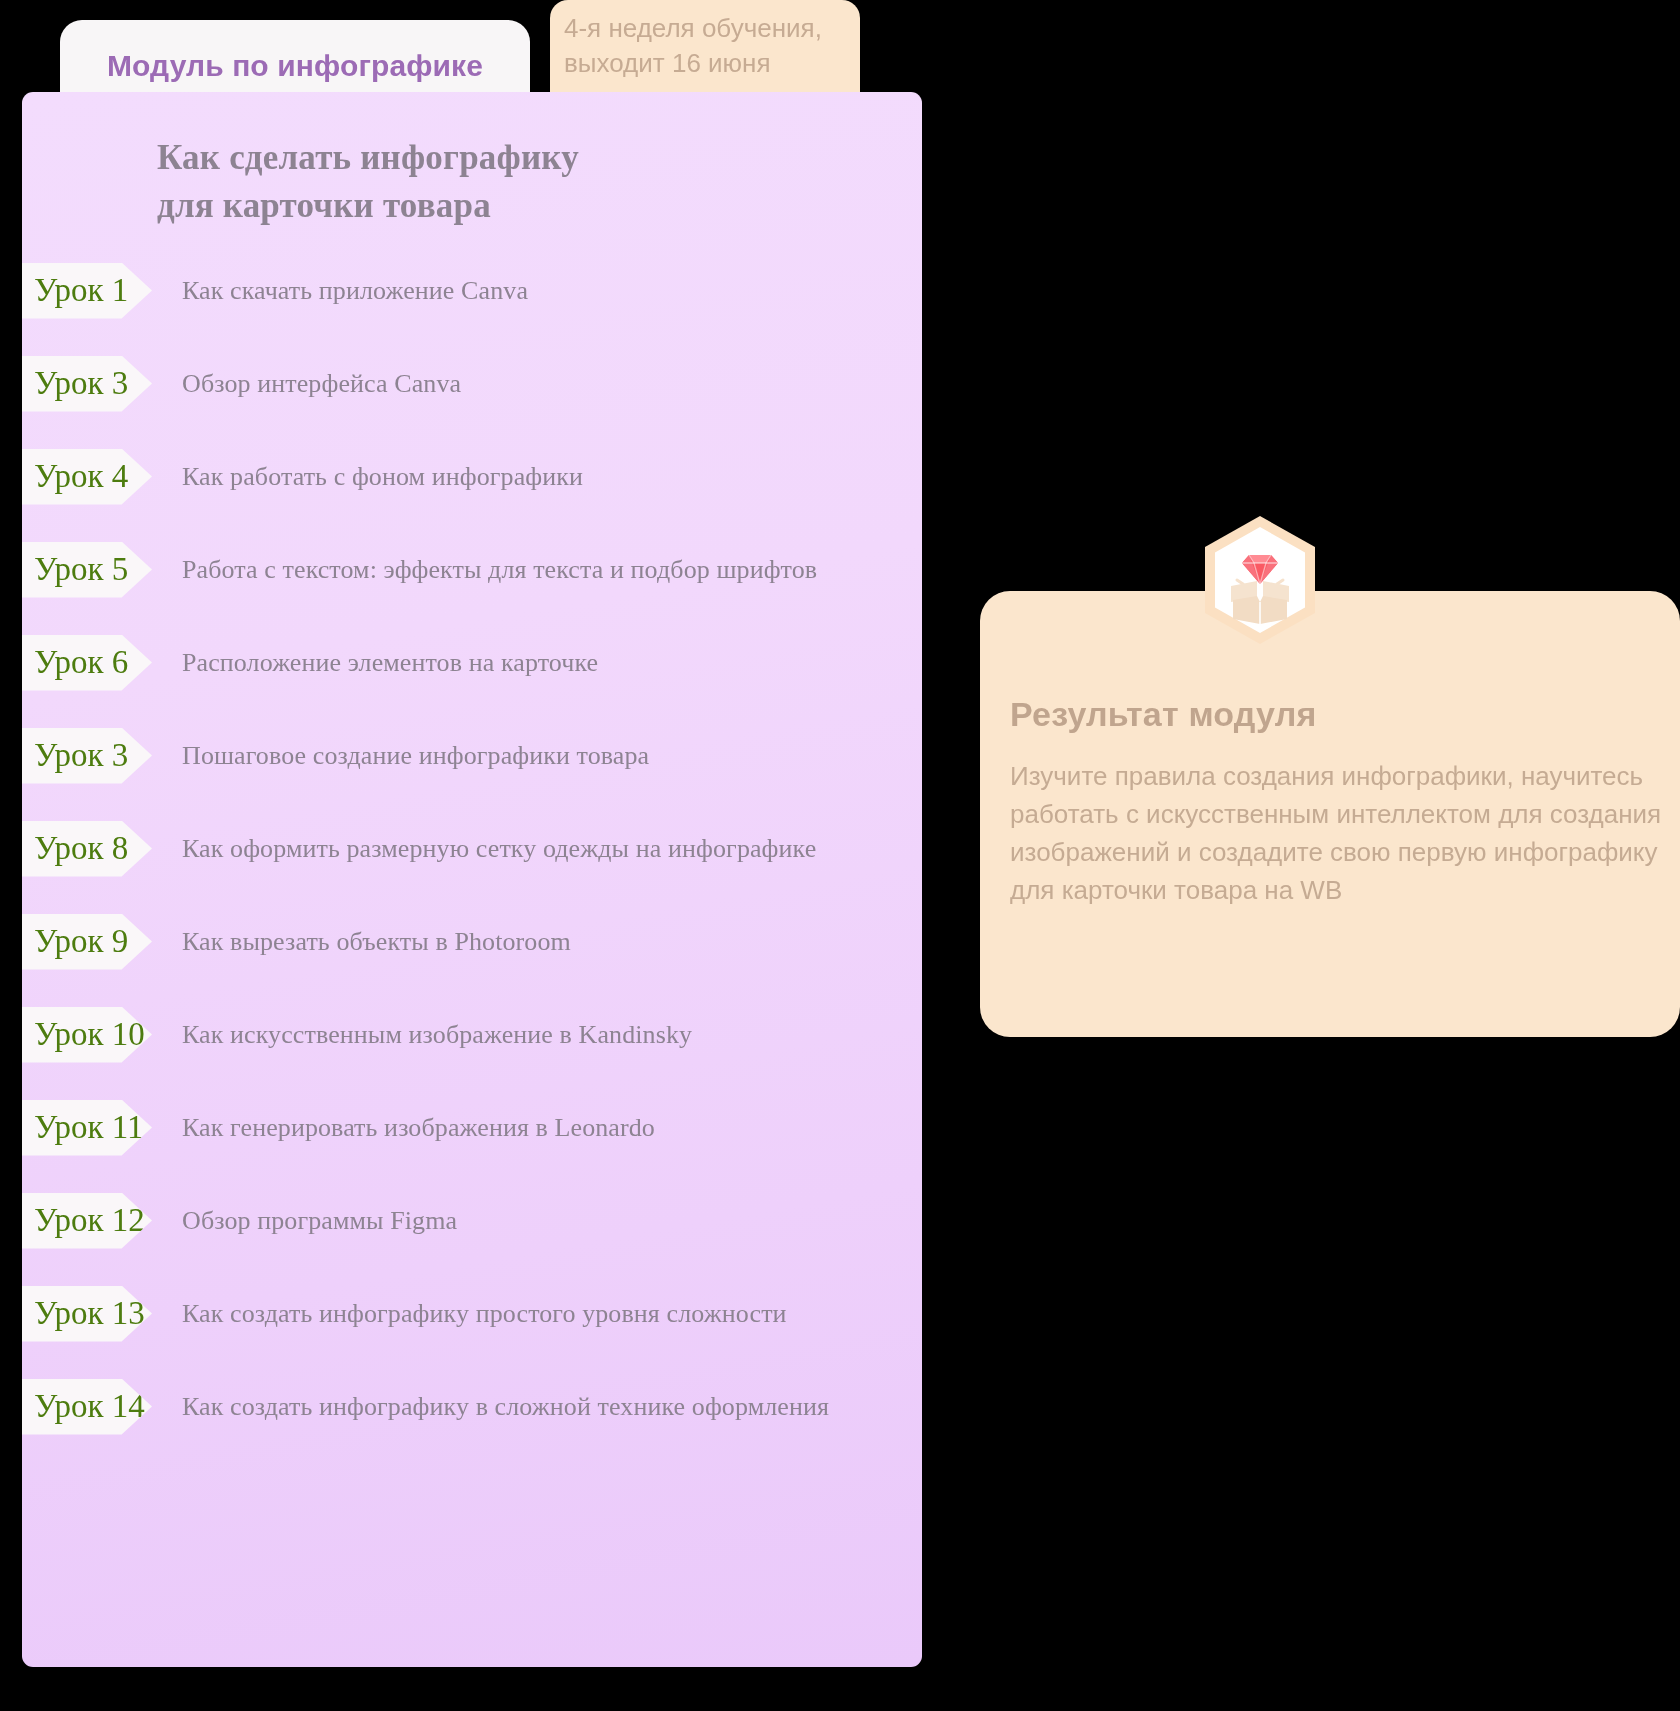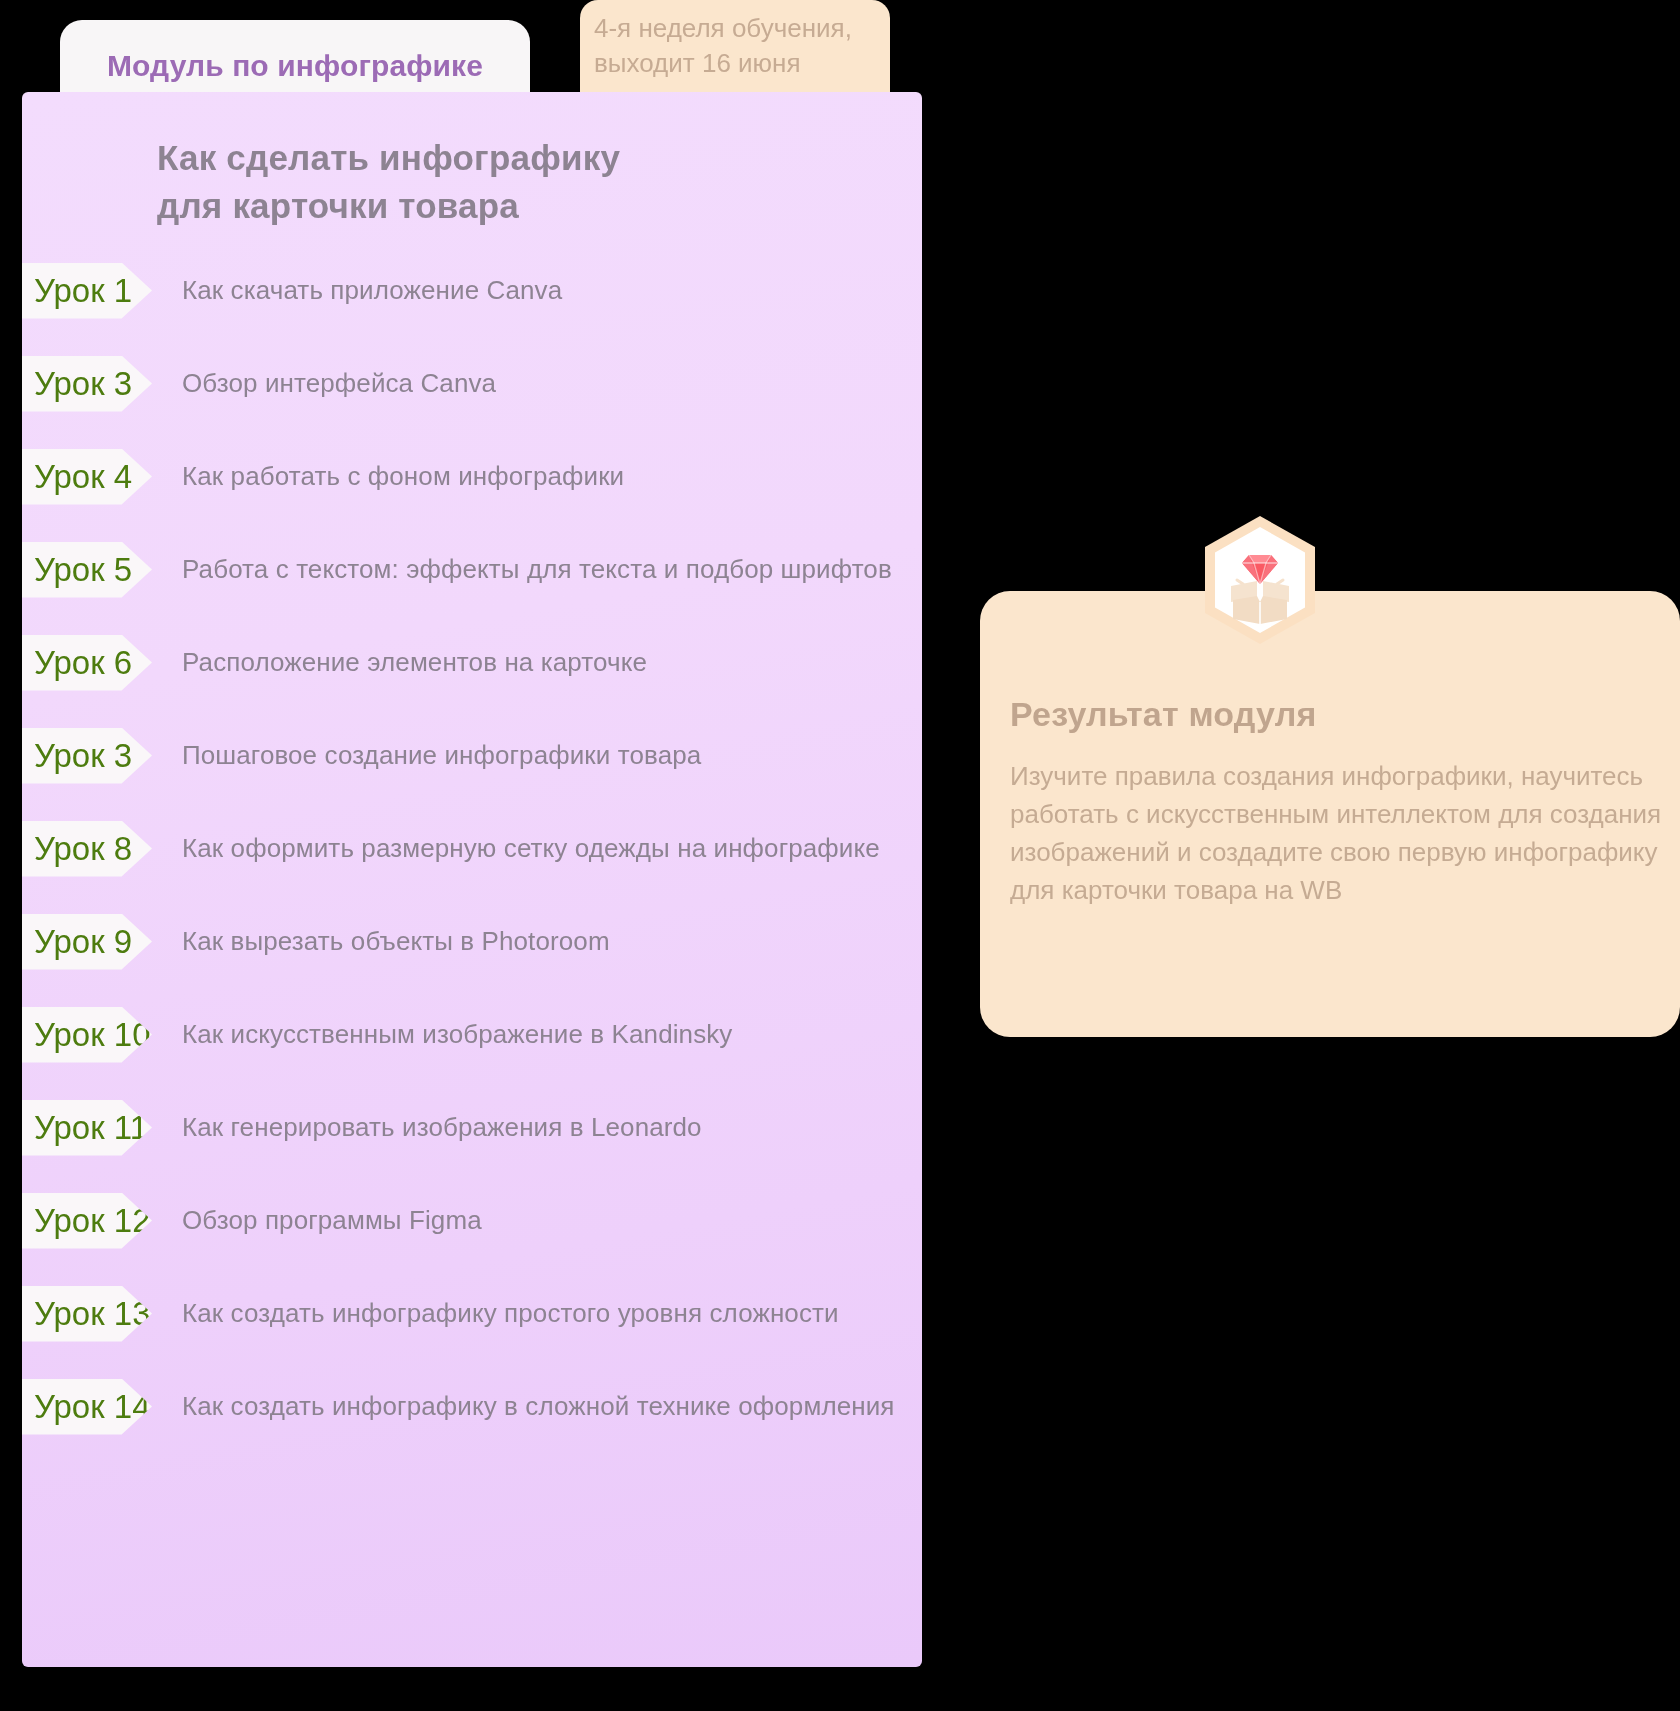--- a/index.html
+++ b/index.html
@@ -18,39 +18,40 @@
     background: #f8f6f7;
     border-radius: 22px 22px 0 0;
     display: flex; align-items: center; justify-content: center;
     padding-bottom: 4px;
   }
   .tab-module-label {
     font-size: 30px; font-weight: 700; color: #9c6bb5;
     letter-spacing: .1px; white-space: nowrap;
   }
   .tab-week {
-    position: absolute; left: 580px; top: 0px;
+    position: absolute; left: 550px; top: 0px;
     width: 310px; height: 93px;
     background: #fbe6cd;
     border-radius: 18px 18px 0 0;
     display: flex; flex-direction: column; justify-content: center;
     padding: 0 0 2px 14px;
   }
   .tab-week-line {
     font-size: 26px; font-weight: 400; color: #c6ab93;
     line-height: 35px; white-space: nowrap;
   }
 
   
   .module-card {
     position: absolute; left: 22px; top: 92px;
     width: 900px; height: 1575px;
     background: linear-gradient(170deg, #f3dcfd 0%, #f2d8fc 35%, #eed0fb 72%, #eac9fa 100%);
-    border-radius: 6px;
+    border-radius: 11px;
     overflow: hidden;
+    font-family: Liberation Serif, serif;
   }
   .module-title {
     position: absolute; left: 135px; top: 42px;
     font-size: 35px; font-weight: 700; color: #8d8392;
     line-height: 48px; letter-spacing: .2px;
   }
 
   
   .lessons {
     position: absolute; left: 0; top: 152px; right: 0;

